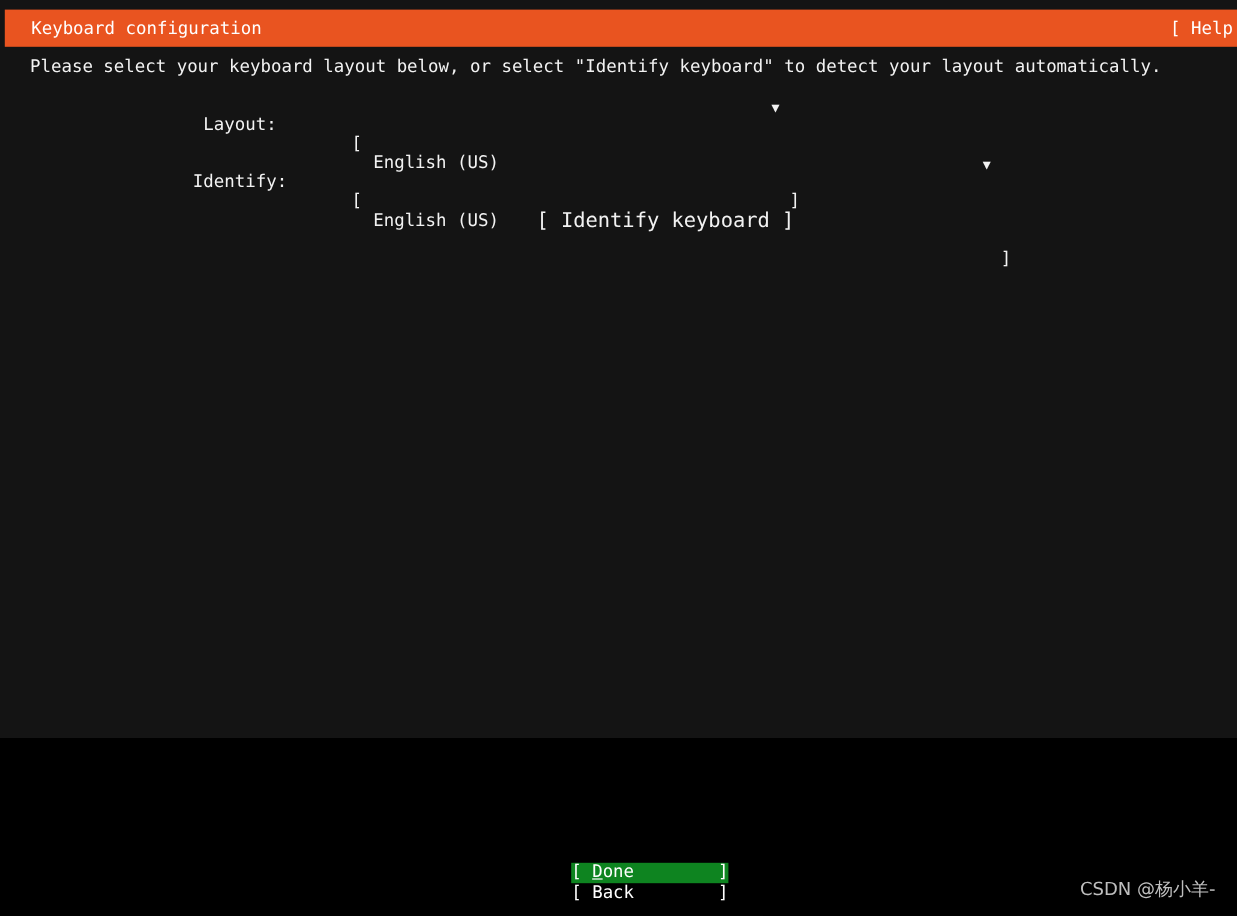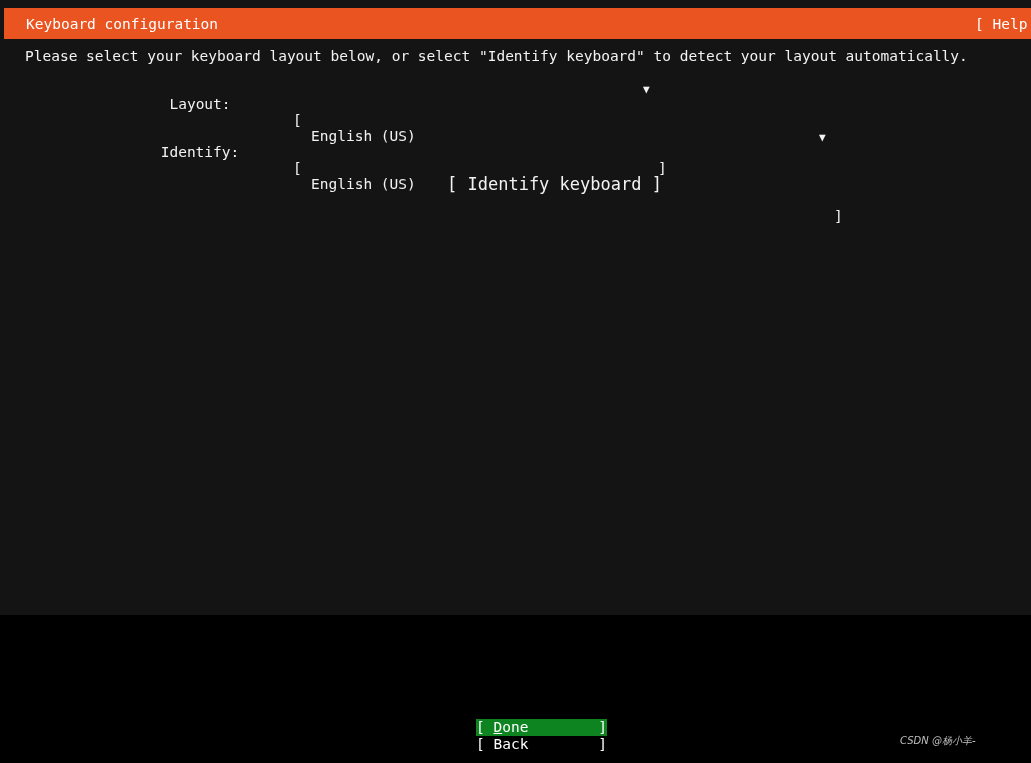--- a/index.html
+++ b/index.html
@@ -134,25 +134,24 @@
   .btn .accel {
     text-decoration: underline;
   }
 
   
   .watermark {
     position: absolute;
     left: 900px;
     top: 733px;
     font-family: "DejaVu Sans", "Liberation Sans", sans-serif;
-    font-size: 10px;
+    font-size: 15px;
     color: #cfcfcf;
     white-space: pre;
     opacity: 0.92;
-    font-style: italic;
   }
 </style>
 </head>
 <body>
 
 <div id="screen">
 
   <div class="header-bar" style="background: rgb(233, 84, 32);">
     <span class="header-title">Keyboard configuration</span>
     <span class="header-help">[ Help ]</span>

